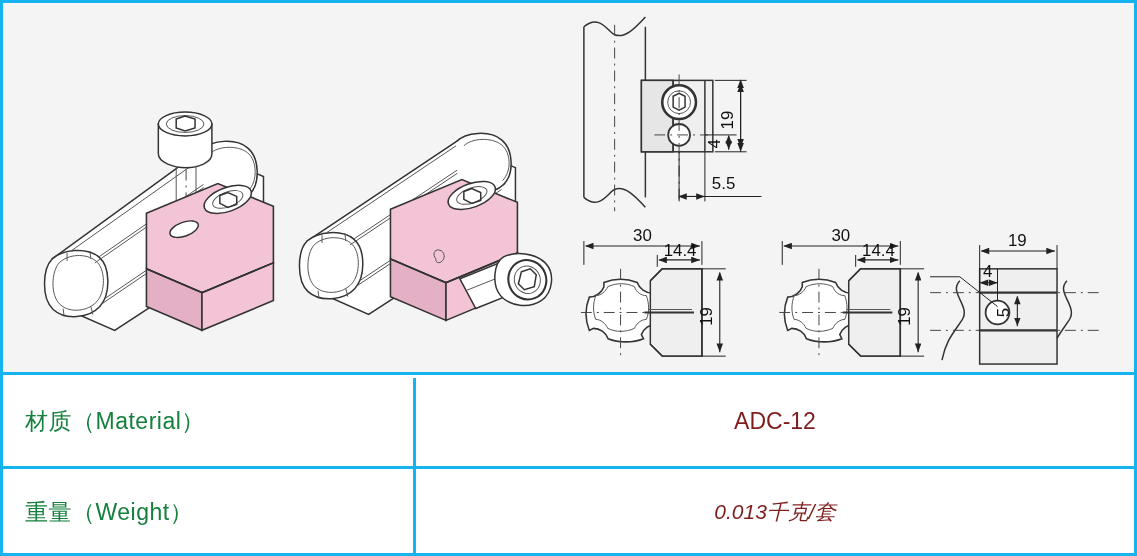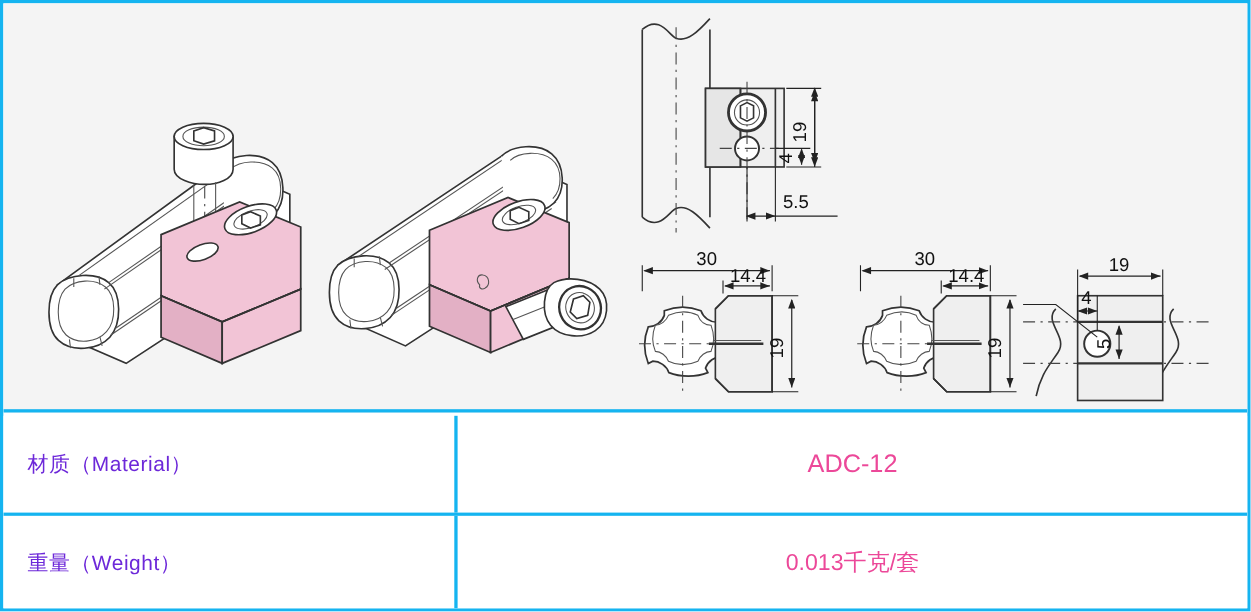--- a/index.html
+++ b/index.html
@@ -34,32 +34,32 @@
     border-bottom:3px solid #15b4f0;
     box-sizing:border-box;
     background:#fff;
   }
   .spec-row:last-child{border-bottom:none;}
   .spec-label{
     width:413px;box-sizing:border-box;
     border-right:3px solid #15b4f0;
     display:flex;align-items:center;
     padding-left:22px;
-    font-size:19px;color:#6d28d9;
+    font-size:23px;color:#15803d;
     letter-spacing:.5px;
   }
   .spec-value{
     flex:1;box-sizing:border-box;
     display:flex;flex-direction:column;
     align-items:center;justify-content:center;
-    font-size:22px;color:#ec4899;
+    font-size:22px;color:#7f1d1d;
     line-height:1.35;
   }
   .spec-value .v-main{font-size:23px;}
-  .spec-value .v-line{font-size:21px;}
+  .spec-value .v-line{font-size:21px;font-style:italic;}
 </style>
 </head>
 <body>
 
 <div id="sheet">
 
   <div id="drawings">
     <svg viewBox="0 0 1131 372" xmlns="http://www.w3.org/2000/svg">
       <defs>
         <marker id="ar" markerWidth="9" markerHeight="9" refX="8" refY="3" orient="auto">

